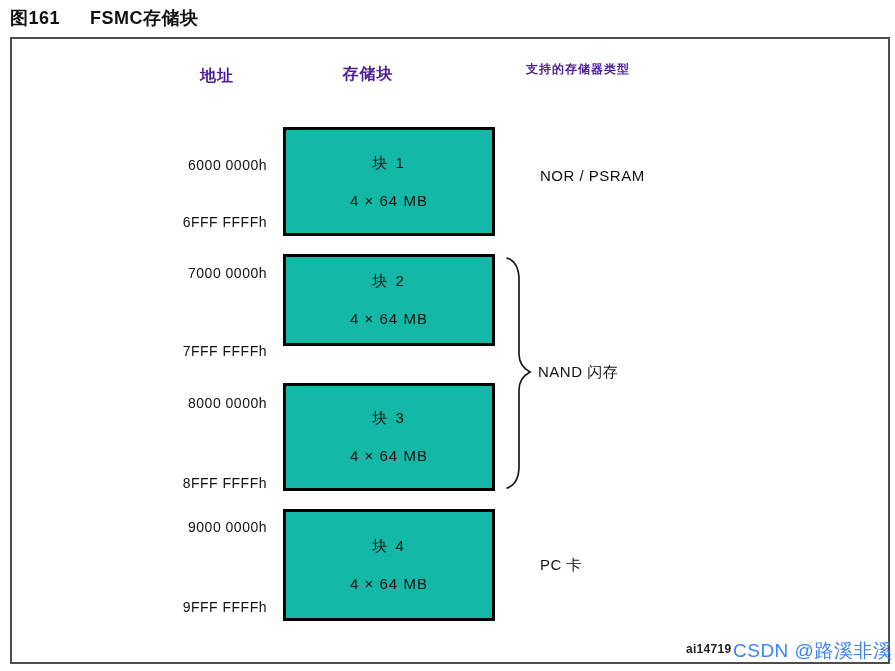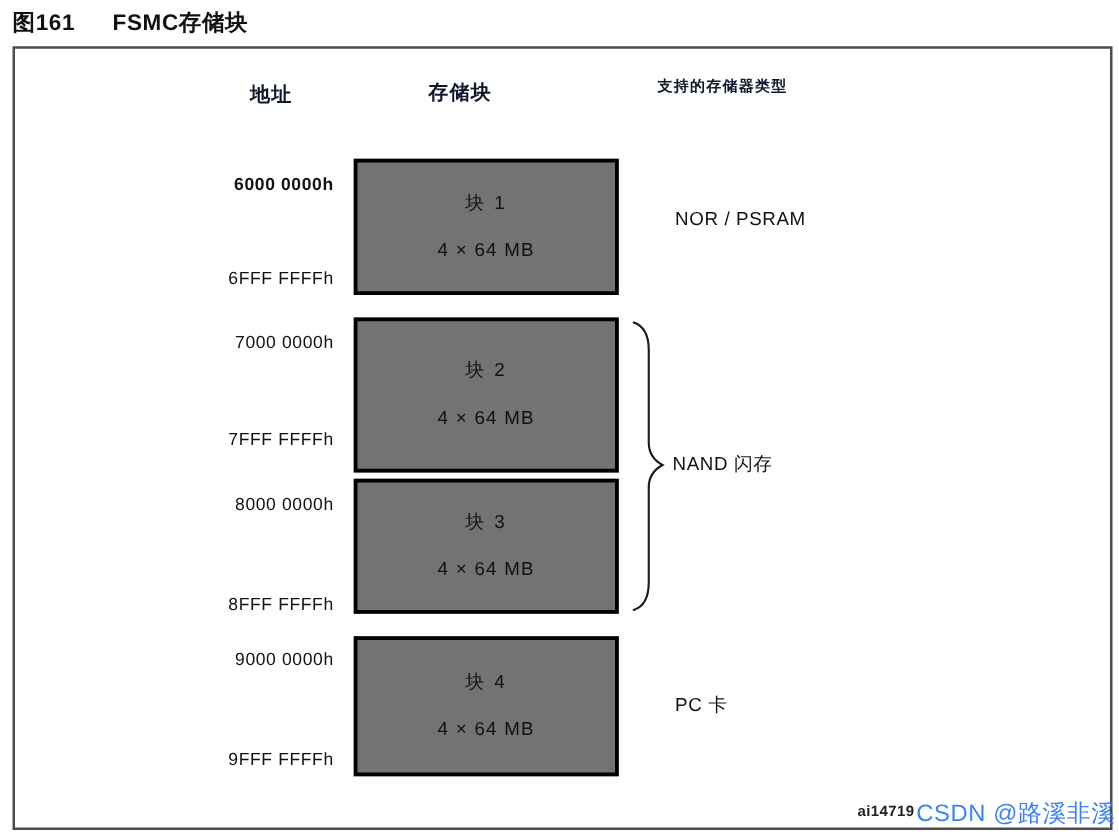--- a/index.html
+++ b/index.html
@@ -26,32 +26,32 @@
     left:10px;top:37px;
     width:876px;height:623px;
     border:2px solid #4d4d4d;
     background:#ffffff;
   }
 
   
   .col-header{
     position:absolute;
     transform:translateX(-50%);
-    font-size:16px;font-weight:600;color:#0f172a;
+    font-size:16px;font-weight:600;color:#4c1d95;
     white-space:nowrap;
     letter-spacing:1px;
   }
 
   
   .bank-box{
     position:absolute;
     left:283px;width:212px;
     border:3px solid #000;
     box-sizing:border-box;
-    background:#737373;
+    background:#14b8a6;
     display:flex;flex-direction:column;
     align-items:center;justify-content:center;
     gap:20px;
   }
   .bank-name{font-size:15px;color:#111;letter-spacing:2px;line-height:18px;}
   .bank-size{font-size:15px;color:#111;letter-spacing:1px;line-height:18px;}
 
   
   .addr{
     position:absolute;
@@ -99,36 +99,36 @@
 
 <div class="col-header" style="left:217px;top:66px;">地址</div>
 <div class="col-header" style="left:368px;top:64px;">存储块</div>
 <div class="col-header" style="left:578px;top:61px;font-size:12px;">支持的存储器类型</div>
 
 <div class="bank-box" style="top:127px;height:109px;">
   <div class="bank-name">块 1</div>
   <div class="bank-size">4 × 64 MB</div>
 </div>
 
-<div class="bank-box" style="top:254px;height:124px;">
+<div class="bank-box" style="top:254px;height:92px;">
   <div class="bank-name">块 2</div>
   <div class="bank-size">4 × 64 MB</div>
 </div>
 
 <div class="bank-box" style="top:383px;height:108px;">
   <div class="bank-name">块 3</div>
   <div class="bank-size">4 × 64 MB</div>
 </div>
 
 <div class="bank-box" style="top:509px;height:112px;">
   <div class="bank-name">块 4</div>
   <div class="bank-size">4 × 64 MB</div>
 </div>
 
-<div class="addr" style="top:138px;font-weight:bold;">6000 0000h</div>
+<div class="addr" style="top:156px;">6000 0000h</div>
 <div class="addr" style="top:213px;">6FFF FFFFh</div>
 <div class="addr" style="top:264px;">7000 0000h</div>
 <div class="addr" style="top:342px;">7FFF FFFFh</div>
 <div class="addr" style="top:394px;">8000 0000h</div>
 <div class="addr" style="top:474px;text-align:right;">8FFF FFFFh</div>
 <div class="addr" style="top:518px;">9000 0000h</div>
 <div class="addr" style="top:598px;">9FFF FFFFh</div>
 
 <div class="mem-type" style="left:540px;top:167px;">NOR / PSRAM</div>
 <div class="mem-type" style="left:538px;top:363px;">NAND 闪存</div>

